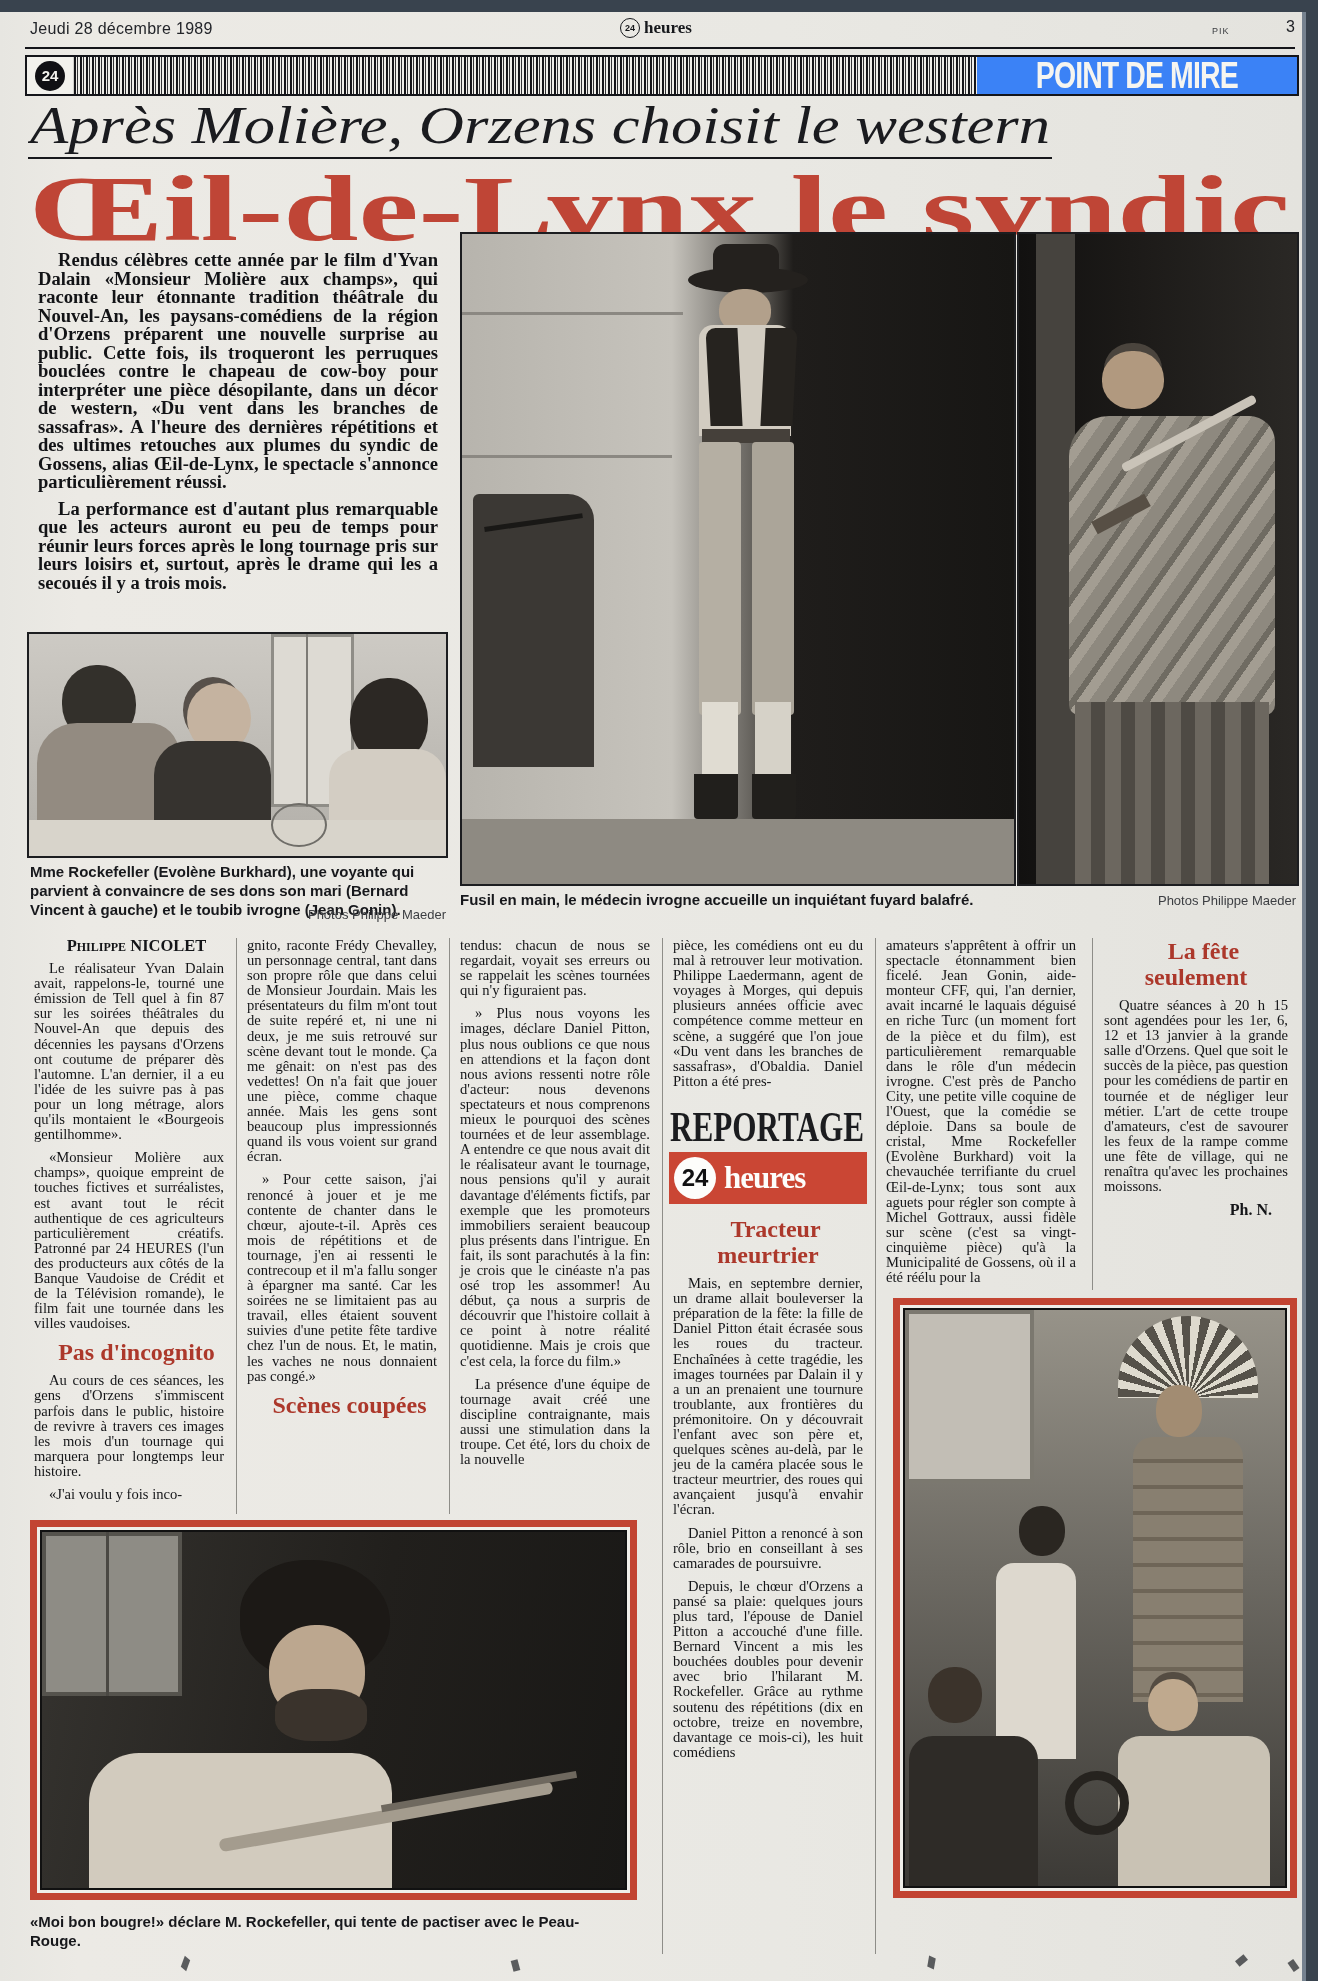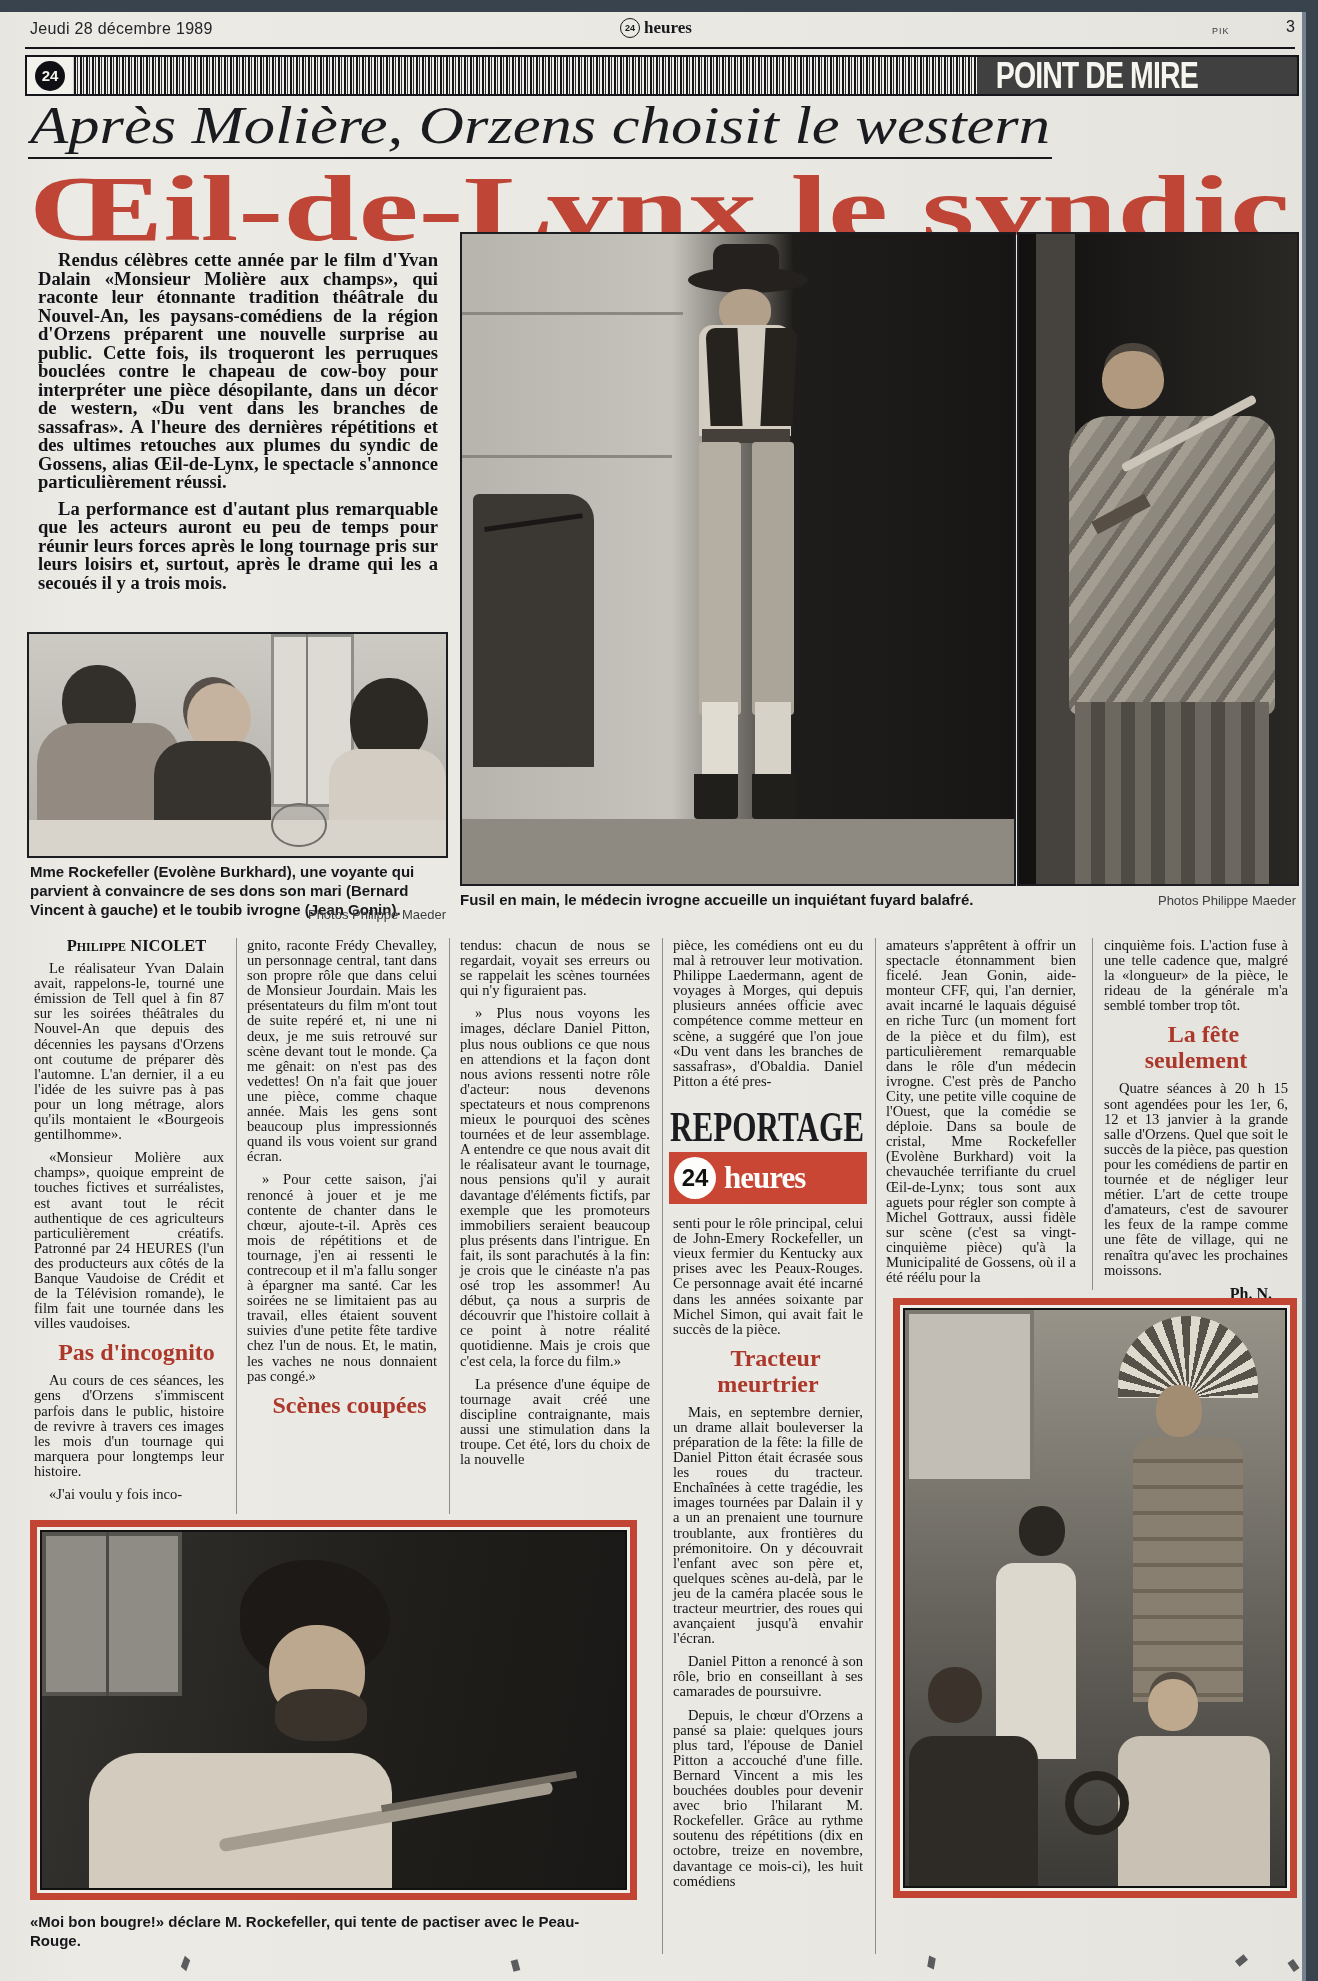--- a/index.html
+++ b/index.html
@@ -18,21 +18,21 @@
   .hdr-num{position:absolute;left:1286px;top:18px;font:16px "Liberation Sans",sans-serif;color:#1d1f24;}
   .hdr-rule{position:absolute;left:25px;top:47px;width:1270px;height:2px;background:#14151a;}
   
   .secbar{position:absolute;left:25px;top:55px;width:1270px;height:37px;border:2px solid #14151a;background:#efeee9;display:flex;align-items:stretch;}
   .sec-badge-cell{width:46px;background:#f2f1ec;display:flex;align-items:center;justify-content:center;border-right:1px solid #cfcec9;}
   .sec-badge{width:30px;height:30px;background:#101014;color:#f4f3ee;border-radius:50%;display:flex;align-items:center;justify-content:center;
              font:bold 15px "Liberation Sans",sans-serif;}
   .sec-stripes{flex:1;background-image:
       repeating-linear-gradient(90deg, rgba(18,18,22,.85) 0 1px, transparent 1px 3px),
       repeating-linear-gradient(90deg, #17171b 0 2px, #efeee9 2px 6px);}
-  .sec-title{background:#404040;color:#f6f5f0;display:flex;align-items:center;padding:0 10px;min-width:300px;}
+  .sec-title{background:#3b82f6;color:#f6f5f0;display:flex;align-items:center;justify-content:center;padding:0 10px;min-width:300px;}
   .sec-title span{font:900 31px "Liberation Sans",sans-serif;letter-spacing:-1px;transform:scale(.92,1.18);display:inline-block;white-space:nowrap;}
   
   .kicker-wrap{position:absolute;left:28px;top:96px;}
   .kicker-underline{position:absolute;left:28px;top:157px;width:1024px;height:2px;background:#17181c;}
   .main-head-wrap{position:absolute;left:26px;top:160px;}
   
   .lead{position:absolute;left:30px;top:243px;width:416px;height:388px;overflow:hidden;
         font:bold 18.6px/18.5px "Liberation Serif",serif;color:#121316;text-align:justify;}
   .lead p{margin:8px;text-indent:20px;}
   
@@ -217,33 +217,31 @@
     <p class="cont">pièce, les comédiens ont eu du mal à retrouver leur motivation. Philippe Laedermann, agent de voyages à Morges, qui depuis plusieurs années officie avec compétence comme metteur en scène, a suggéré que l'on joue «Du vent dans les branches de sassafras», d'Obaldia. Daniel Pitton a été pres-</p>
     <div class="rlogo">
       <svg width="198" height="46">
         <text x="1" y="40" font-size="42" font-weight="900" fill="#1b1c1f" font-family="Liberation Sans, sans-serif" textLength="194" lengthAdjust="spacingAndGlyphs">REPORTAGE</text>
       </svg>
       <div class="rbox">
         <span class="rcirc">24</span>
         <span class="rword">heures</span>
       </div>
     </div>
-    <p class="cont">senti pour le rôle principal, celui de John-Emery Rockefeller, un vieux fermier du Kentucky aux prises avec les Peaux-Rouges. Ce personnage avait été incarné dans les années soixante par Michel Simon, qui avait fait le succès de la pièce.</p>
     <p class="subhead">Tracteur meurtrier</p>
     <p>Mais, en septembre dernier, un drame allait bouleverser la préparation de la fête: la fille de Daniel Pitton était écrasée sous les roues du tracteur. Enchaînées à cette tragédie, les images tournées par Dalain il y a un an prenaient une tournure troublante, aux frontières du prémonitoire. On y découvrait l'enfant avec son père et, quelques scènes au-delà, par le jeu de la caméra placée sous le tracteur meurtrier, des roues qui avançaient jusqu'à envahir l'écran.</p>
     <p>Daniel Pitton a renoncé à son rôle, brio en conseillant à ses camarades de poursuivre.</p>
     <p>Depuis, le chœur d'Orzens a pansé sa plaie: quelques jours plus tard, l'épouse de Daniel Pitton a accouché d'une fille. Bernard Vincent a mis les bouchées doubles pour devenir avec brio l'hilarant M. Rockefeller. Grâce au rythme soutenu des répétitions (dix en octobre, treize en novembre, davantage ce mois-ci), les huit comédiens</p>
   </div>
 
   <div class="col c5">
     <p class="cont">amateurs s'apprêtent à offrir un spectacle étonnamment bien ficelé. Jean Gonin, aide-monteur CFF, qui, l'an dernier, avait incarné le laquais déguisé en riche Turc (un moment fort de la pièce et du film), est particulièrement remarquable dans le rôle d'un médecin ivrogne. C'est près de Pancho City, une petite ville coquine de l'Ouest, que la comédie se déploie. Dans sa boule de cristal, Mme Rockefeller (Evolène Burkhard) voit la chevauchée terrifiante du cruel Œil-de-Lynx; tous sont aux aguets pour régler son compte à Michel Gottraux, aussi fidèle sur scène (c'est sa vingt-cinquième pièce) qu'à la Municipalité de Gossens, où il a été réélu pour la</p>
   </div>
 
   <div class="col c6">
-    <p class="cont">cinquième fois. L'action fuse à une telle cadence que, malgré la «longueur» de la pièce, le rideau de la générale m'a semblé tomber trop tôt.</p>
     <p class="subhead">La fête seulement</p>
     <p>Quatre séances à 20 h 15 sont agendées pour les 1er, 6, 12 et 13 janvier à la grande salle d'Orzens. Quel que soit le succès de la pièce, pas question pour les comédiens de partir en tournée et de négliger leur métier. L'art de cette troupe d'amateurs, c'est de savourer les feux de la rampe comme une fête de village, qui ne renaîtra qu'avec les prochaines moissons.</p>
     <p class="sig">Ph. N.</p>
   </div>
 
   <div class="vrule vr1"></div>
   <div class="vrule vr2"></div>
   <div class="vrule vr3"></div>
   <div class="vrule vr4"></div>
   <div class="vrule vr5"></div>

